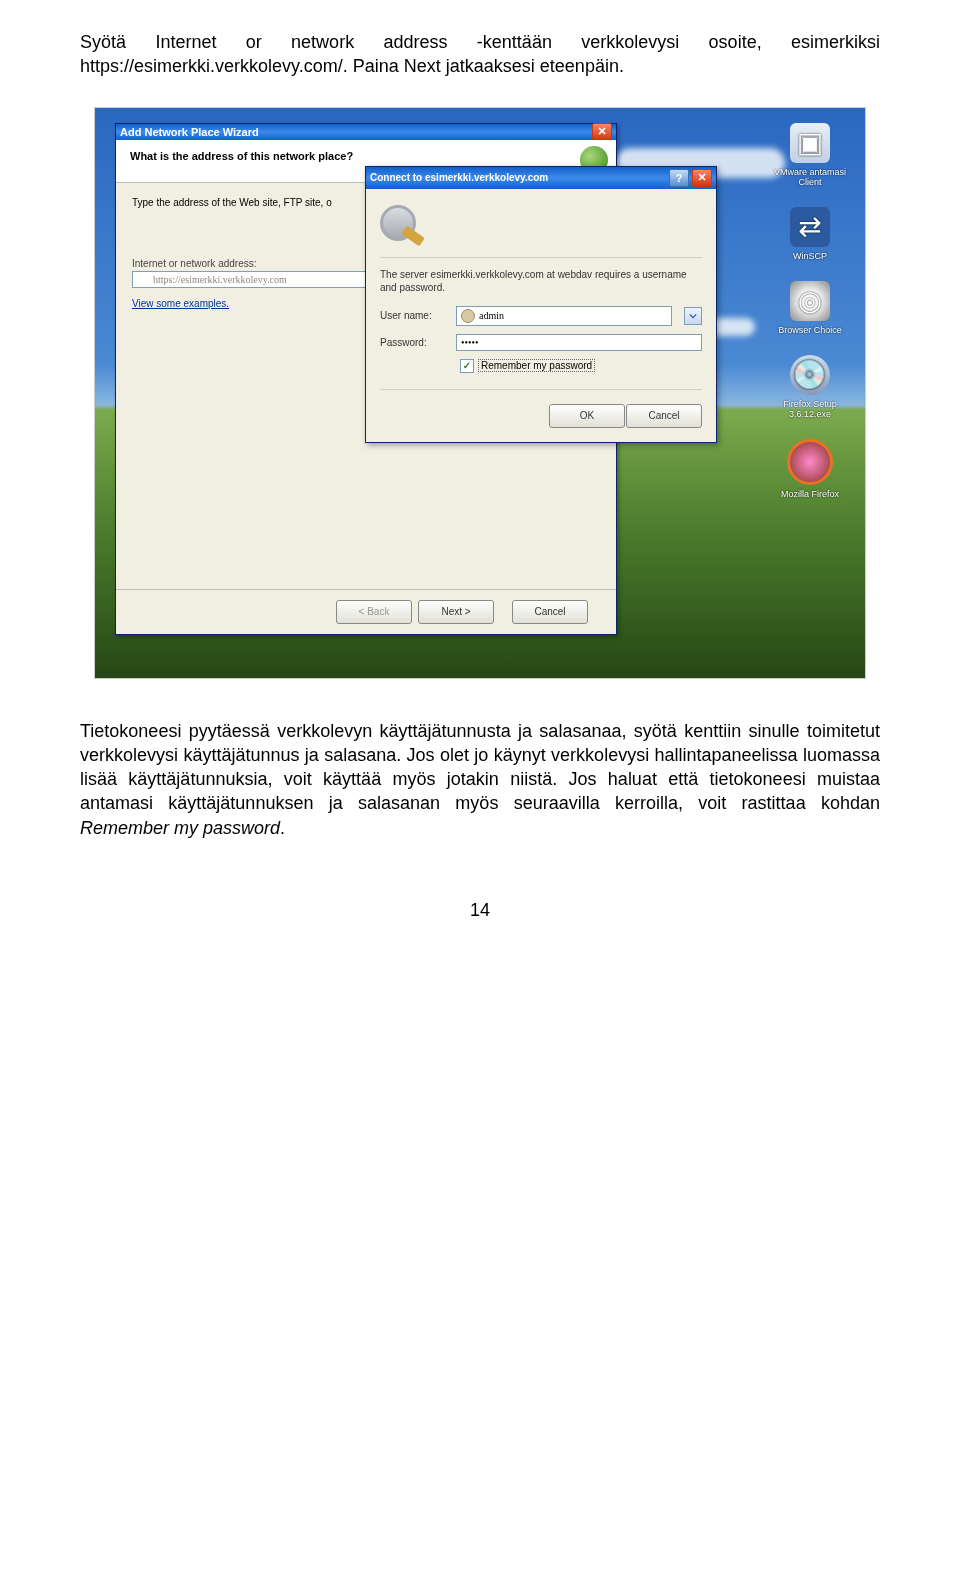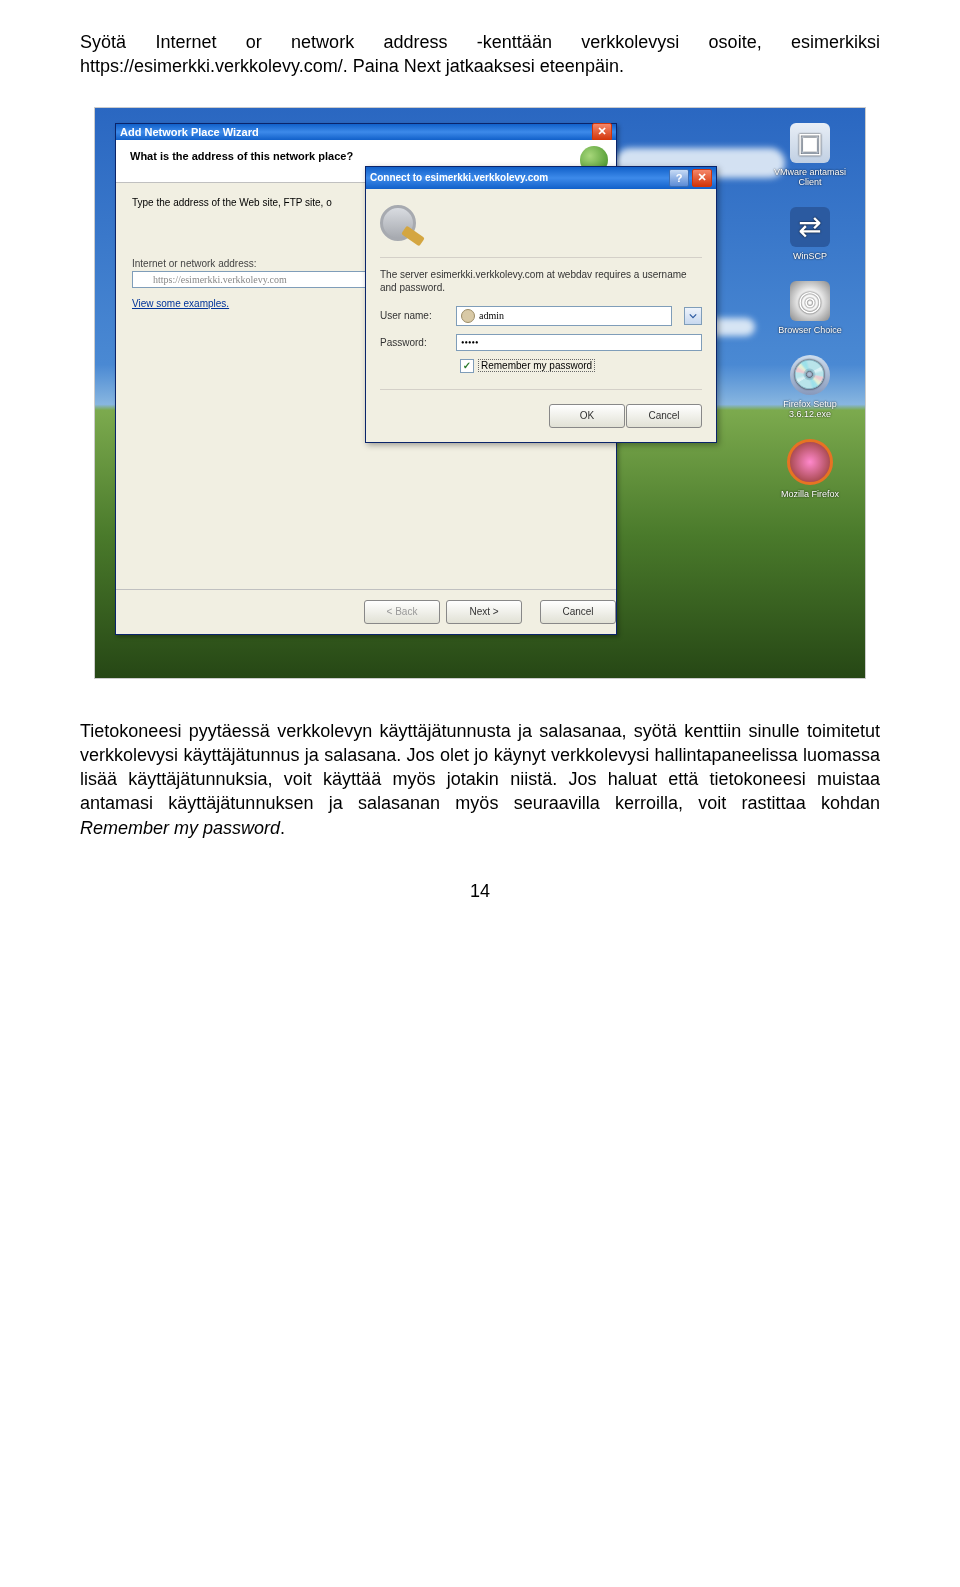--- a/index.html
+++ b/index.html
@@ -131,21 +131,21 @@
   .wiz-addr-input {
     width: 240px; padding: 2px 20px; border: 1px solid #7f9db9;
     font-size: 10px; font-family: Tahoma; color: #888; margin-top: 2px;
     display: inline-block; background: #fff;
   }
   .wiz-link { color: #003399; text-decoration: underline; margin-top: 10px; display: inline-block; }
 
   .wiz-footer {
     position: absolute; bottom: 0; left: 0; right: 0;
     border-top: 1px solid #c0c0c0;
-    padding: 10px 0;
+    padding: 10px 28px;
     display: flex; justify-content: flex-end; gap: 6px;
     background: #f1efe2;
   }
   .win-btn {
     min-width: 74px; height: 22px;
     border: 1px solid #888; background: linear-gradient(#fff,#e1e1d5);
     border-radius: 3px; font-size: 10px;
     display: flex; align-items: center; justify-content: center;
     color: #333;
   }
@@ -204,21 +204,21 @@
   }
   .dropdown-arrow svg { width: 8px; height: 8px; }
   .remember-row { padding: 4px 14px 4px 94px; display: flex; align-items: center; gap: 4px; }
   .remember-box { width: 12px; height: 12px; border: 1px solid #7f9db9; background: #fff; display: flex; align-items: center; justify-content: center; color: #2a7a2a; font-size: 10px; font-weight: bold; }
   .remember-label { border: 1px dotted #666; padding: 0 2px; }
   .auth-buttons { display: flex; justify-content: flex-end; gap: 1px; padding: 10px 14px 14px; }
 
   .page-number {
     text-align: center;
     font-size: 18px;
-    margin-top: 41px;
+    margin-top: 60px;
   }
 </style>
 </head>
 <body>
 
 <div class="doc-text">
   <span>Syötä </span><b>Internet or network address</b><span> -kenttään verkkolevysi osoite, esimerkiksi </span><b>https://esimerkki.verkkolevy.com/</b><span>. Paina </span><b>Next</b><span> jatkaaksesi eteenpäin.</span>
 </div>
 
 <div class="screenshot">

